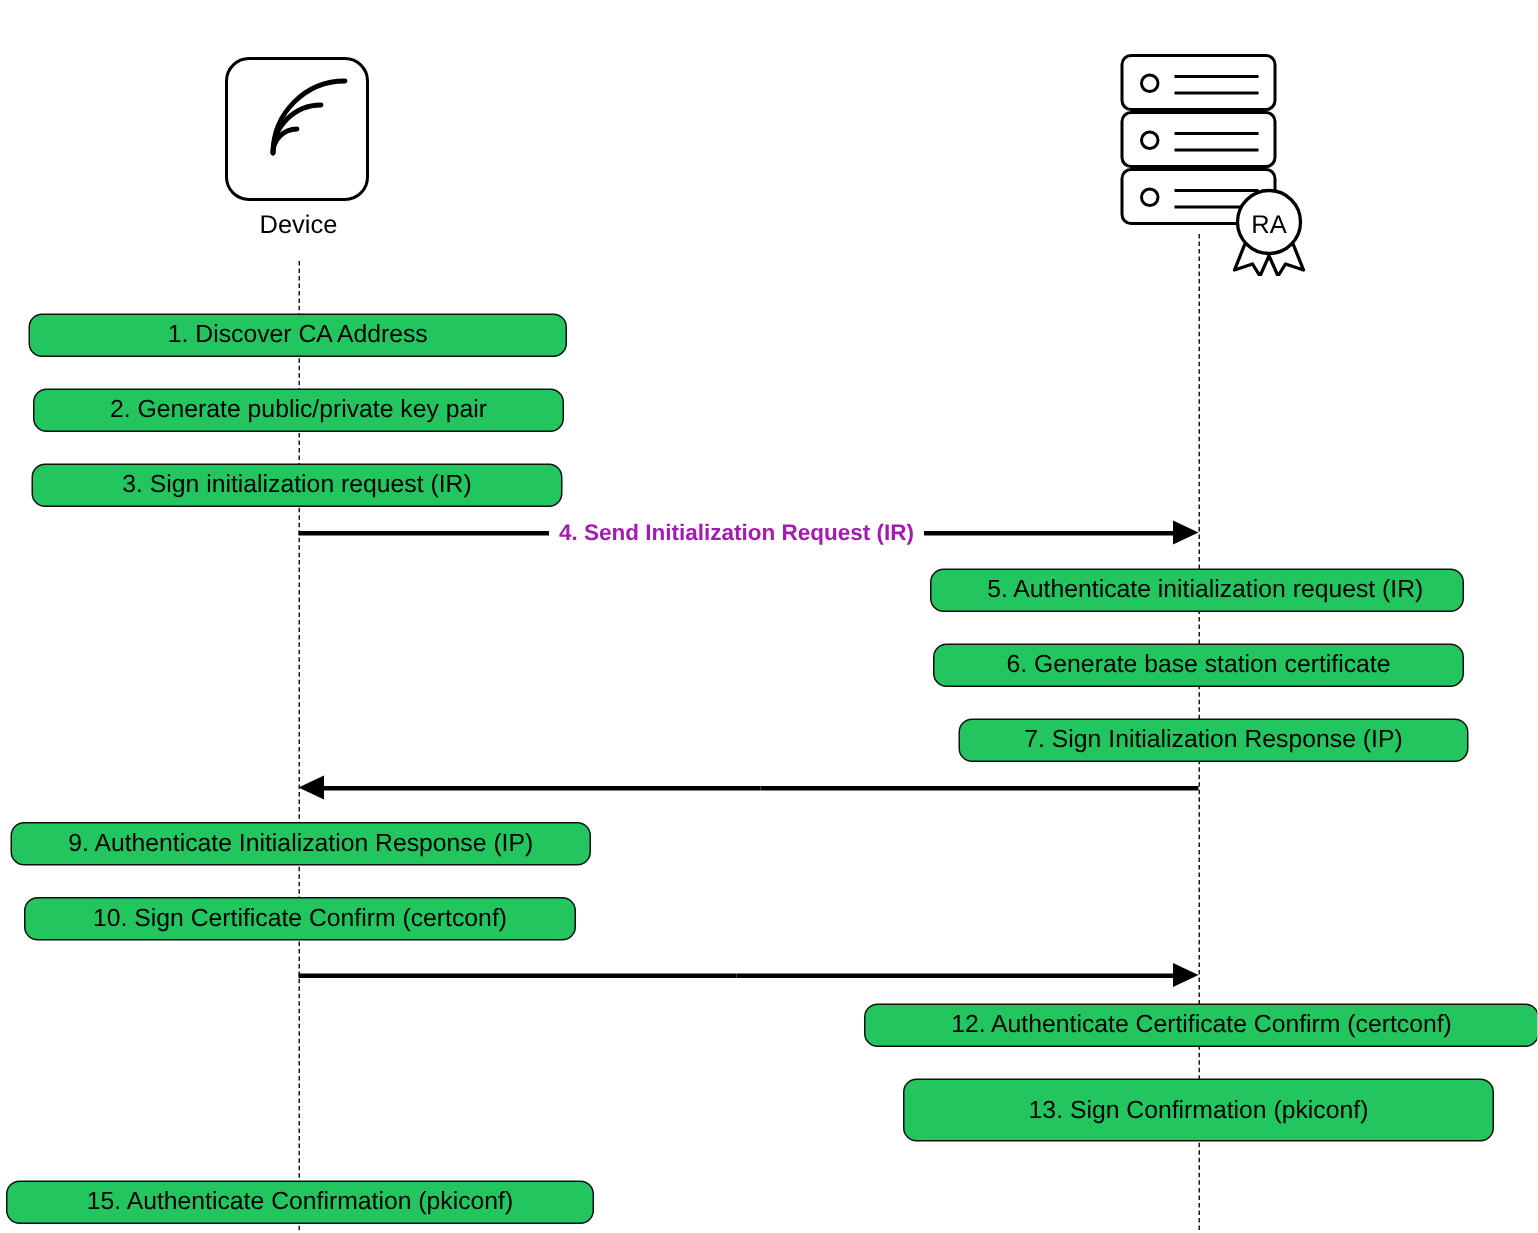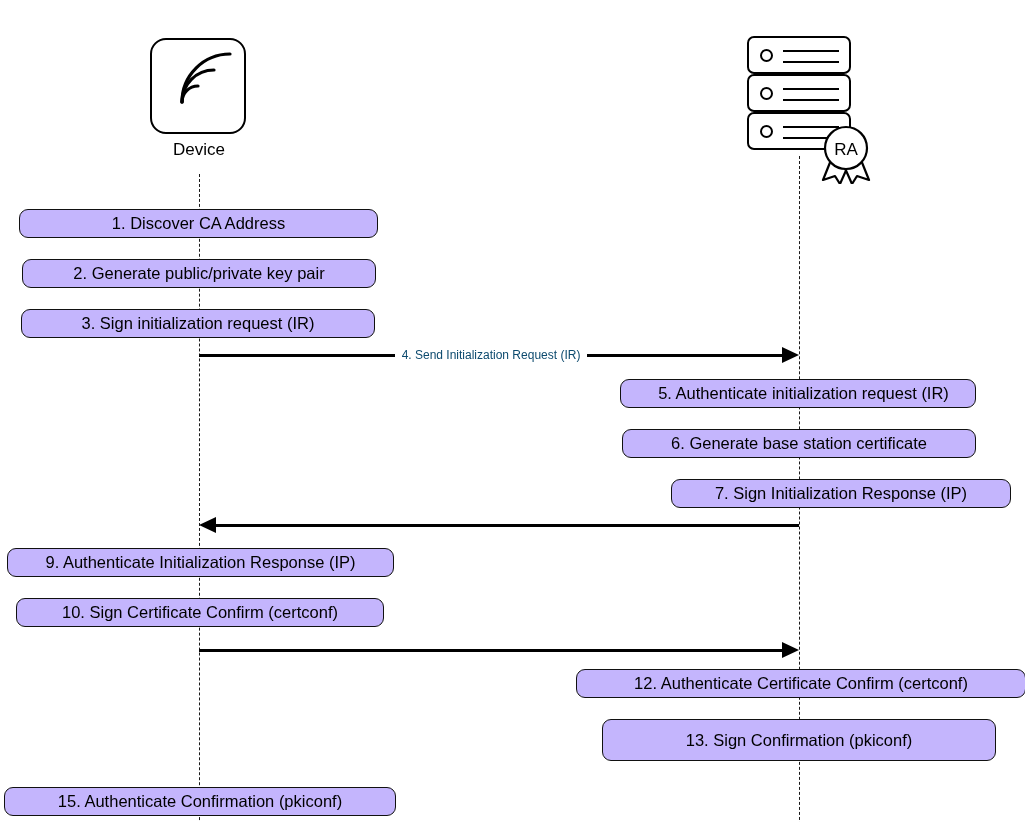--- a/index.html
+++ b/index.html
@@ -77,21 +77,21 @@
     width: 56px;
   }
   .cert-badge { position: absolute; }
   .cert-badge svg { display: block; }
 
   
   .action-box {
     position: absolute;
     border: 1.5px solid #111;
     border-radius: 9px;
-    background: #c4b5fd;
+    background: #22c55e;
     box-sizing: border-box;
     display: flex;
     align-items: center;
     justify-content: center;
     font-size: 16.5px;
     line-height: 1;
     color: #000;
     white-space: nowrap;
     z-index: 3;
   }
@@ -103,27 +103,28 @@
     display: flex;
     align-items: center;
     z-index: 4;
   }
   .msg-seg {
     height: 0;
     border-top: 3.5px solid #000;
     flex: 1 1 auto;
   }
   .msg-label {
-    font-size: 12px;
+    font-size: 15px;
     line-height: 1;
-    color: #0c4a6e;
+    color: #a21caf;
     white-space: nowrap;
     padding: 0 7px;
     flex: 0 0 auto;
     background: #ffffff;
+    font-weight: bold;
   }
   .arrowhead {
     flex: 0 0 auto;
     width: 0;
     height: 0;
     border-top: 8.5px solid transparent;
     border-bottom: 8.5px solid transparent;
   }
   .arrowhead.right { border-left: 17px solid #000; margin-left: -1px; }
   .arrowhead.left  { border-right: 17px solid #000; margin-right: -1px; }
@@ -186,21 +187,21 @@
     <span class="msg-seg"></span>
     <span class="msg-label">4. Send Initialization Request (IR)</span>
     <span class="msg-seg"></span>
     <span class="arrowhead right"></span>
   </div>
 
   <div class="action-box" style="left:620px; top:351px; width:356px; height:29px;padding-left:11px;">5. Authenticate initialization request (IR)</div>
 
   <div class="action-box" style="left:622px; top:401px; width:354px; height:29px;">6. Generate base station certificate</div>
 
-  <div class="action-box" style="left:671px; top:451px; width:340px; height:29px;">7. Sign Initialization Response (IP)</div>
+  <div class="action-box" style="left:639px; top:451px; width:340px; height:29px;">7. Sign Initialization Response (IP)</div>
 
   <div class="message" style="left:199px; top:482px; width:600px;">
     <span class="arrowhead left"></span>
     <span class="msg-seg"></span>
     <span class="msg-seg"></span>
   </div>
 
   <div class="action-box" style="left:7px; top:520px; width:387px; height:29px;">9. Authenticate Initialization Response (IP)</div>
 
   <div class="action-box" style="left:16px; top:570px; width:368px; height:29px;">10. Sign Certificate Confirm (certconf)</div>

